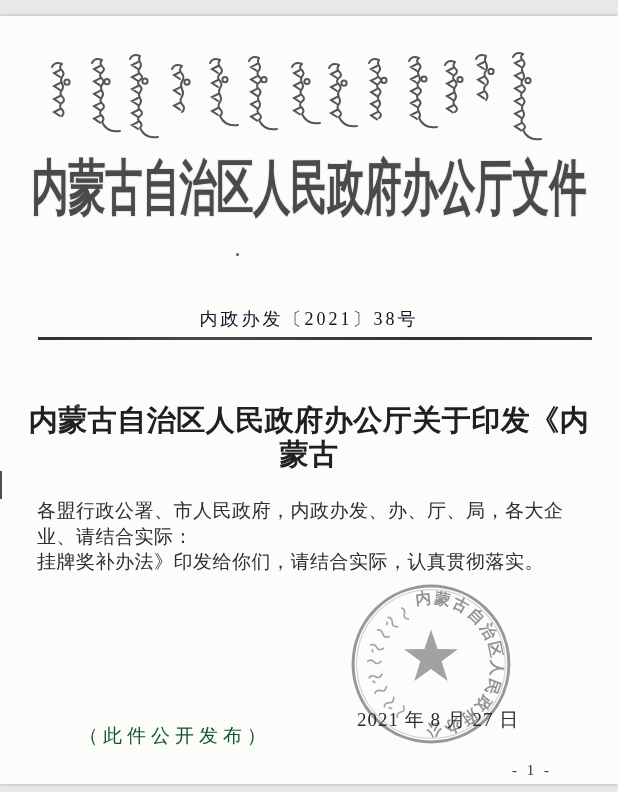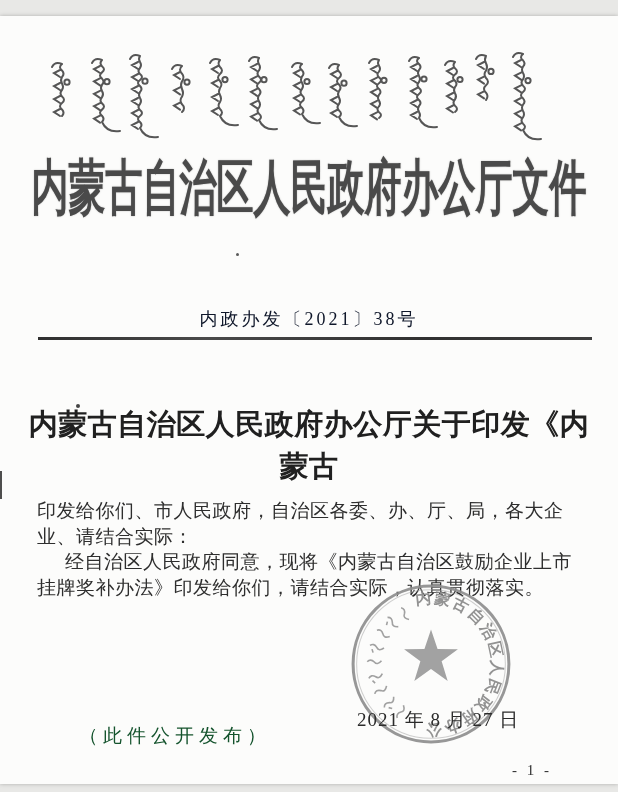--- a/index.html
+++ b/index.html
@@ -27,21 +27,21 @@
   .doc-number{
     position:absolute; left:0; top:291px; width:618px; text-align:center;
     font-size:18px; color:#0f172a; letter-spacing:3px; white-space:nowrap;
   }
   .rule{
     position:absolute; left:38px; top:321px; width:554px; height:3px;
     background:linear-gradient(90deg,#2f2f2f,#4a4a4a 30%,#303030 70%,#3e3e3e);
   }
   .doc-title{
     position:absolute; left:20px; top:387px; width:578px; text-align:center;
-    font-size:29px; font-weight:bold; color:#202020; line-height:42px;
+    font-size:29px; font-weight:bold; color:#202020; line-height:34px;
     letter-spacing:0.5px;
   }
   .body-text{
     position:absolute; left:37px; top:482px; width:550px;
     font-size:19px; color:var(--ink); line-height:25.5px; letter-spacing:0.5px;
   }
   .body-text .line{white-space:nowrap;}
   .body-text .indent{padding-left:28px;}
   .seal{position:absolute; left:345px; top:562px; width:172px; height:172px; opacity:.92;}
   .date-line{
@@ -128,23 +128,22 @@
 
   <div class="doc-number">内政办发〔2021〕38号</div>
 
   <div class="rule"></div>
 
   <div class="doc-title">
     <div>内蒙古自治区人民政府办公厅关于印发《内蒙古</div>
   </div>
 
   <div class="body-text" id="bodyText">
-      <div class="line">印发给你们、市人民政府，自治区各委、办、厅、局，各大企</div>
+      <div class="line">各盟行政公署、市人民政府，内政办发、办、厅、局，各大企</div>
       <div class="line">业、请结合实际：</div>
-      <div class="line indent">经自治区人民政府同意，现将《内蒙古自治区鼓励企业上市</div>
       <div class="line">挂牌奖补办法》印发给你们，请结合实际，认真贯彻落实。</div>
     </div>
 
   <svg class="seal" id="seal" viewBox="0 0 170 170">
     <circle cx="85" cy="85" r="77" fill="none" stroke="#8f8f8f" stroke-width="3"></circle>
     <circle cx="85" cy="85" r="73.5" fill="none" stroke="#a8a8a8" stroke-width="1" opacity="0.6"></circle>
     <path id="sealArc" d="M64.5,28.6 A60,60 0 1 1 85,145" fill="none"></path>
     <text font-size="15.5" font-weight="bold" fill="#8a8a8a" letter-spacing="2" font-family="Liberation Serif, DejaVu Serif, serif">
       <textPath href="#sealArc" startOffset="6">内蒙古自治区人民政府办公厅</textPath>
     </text>

